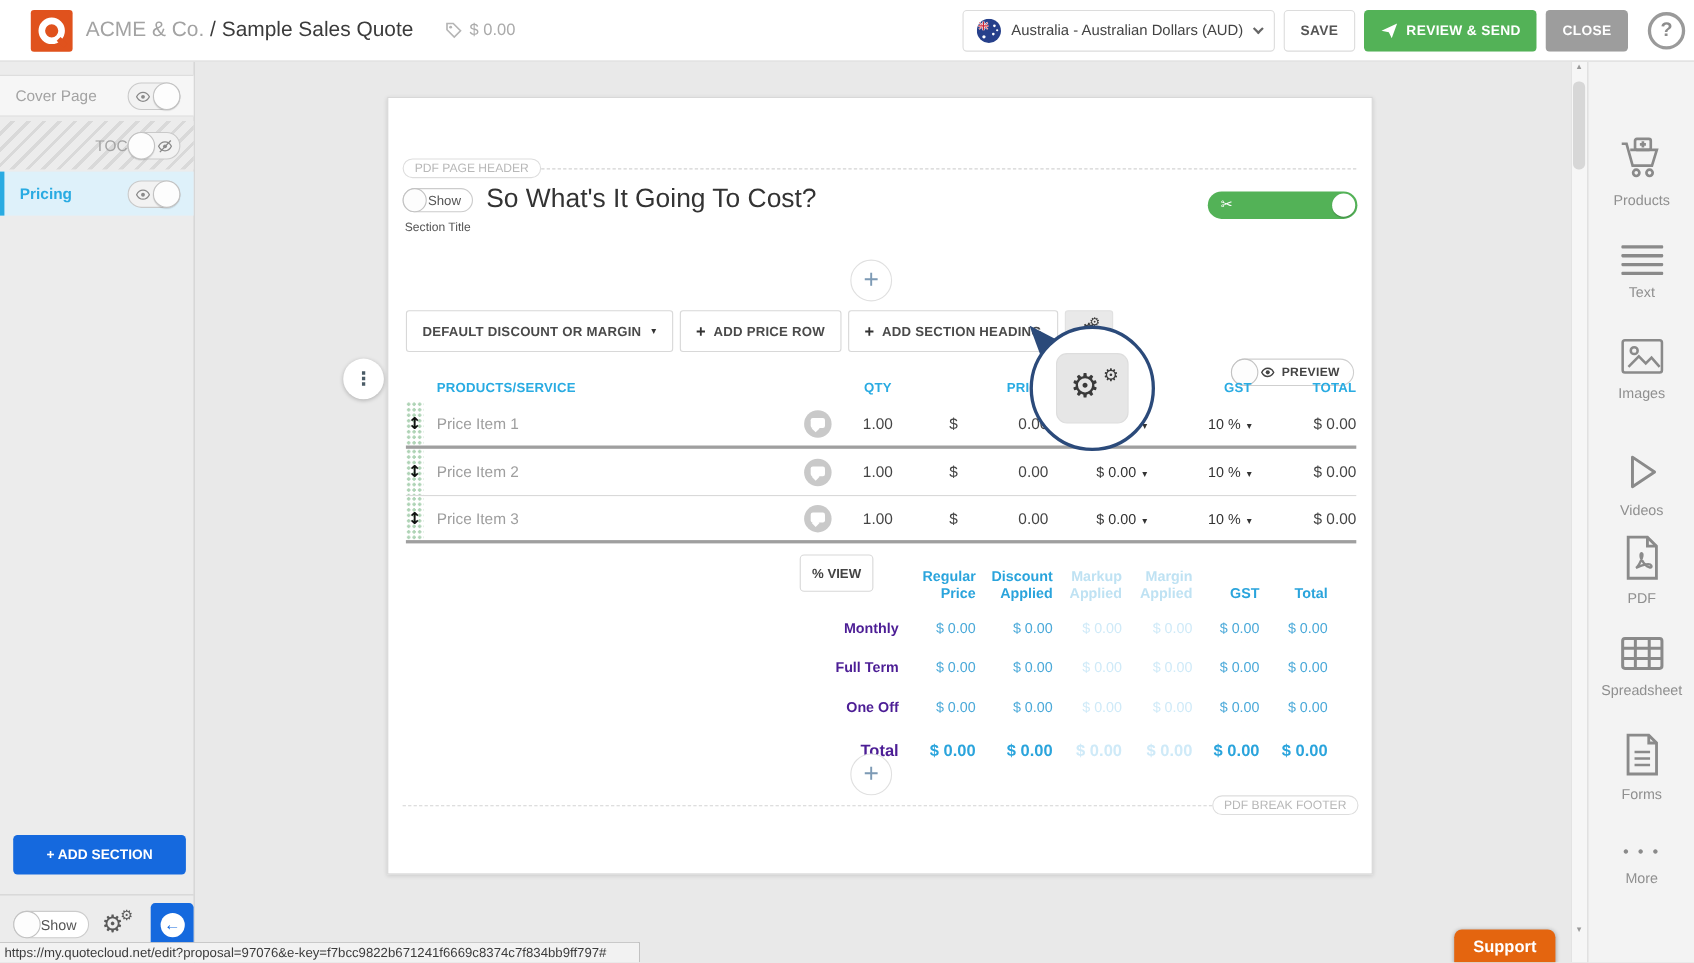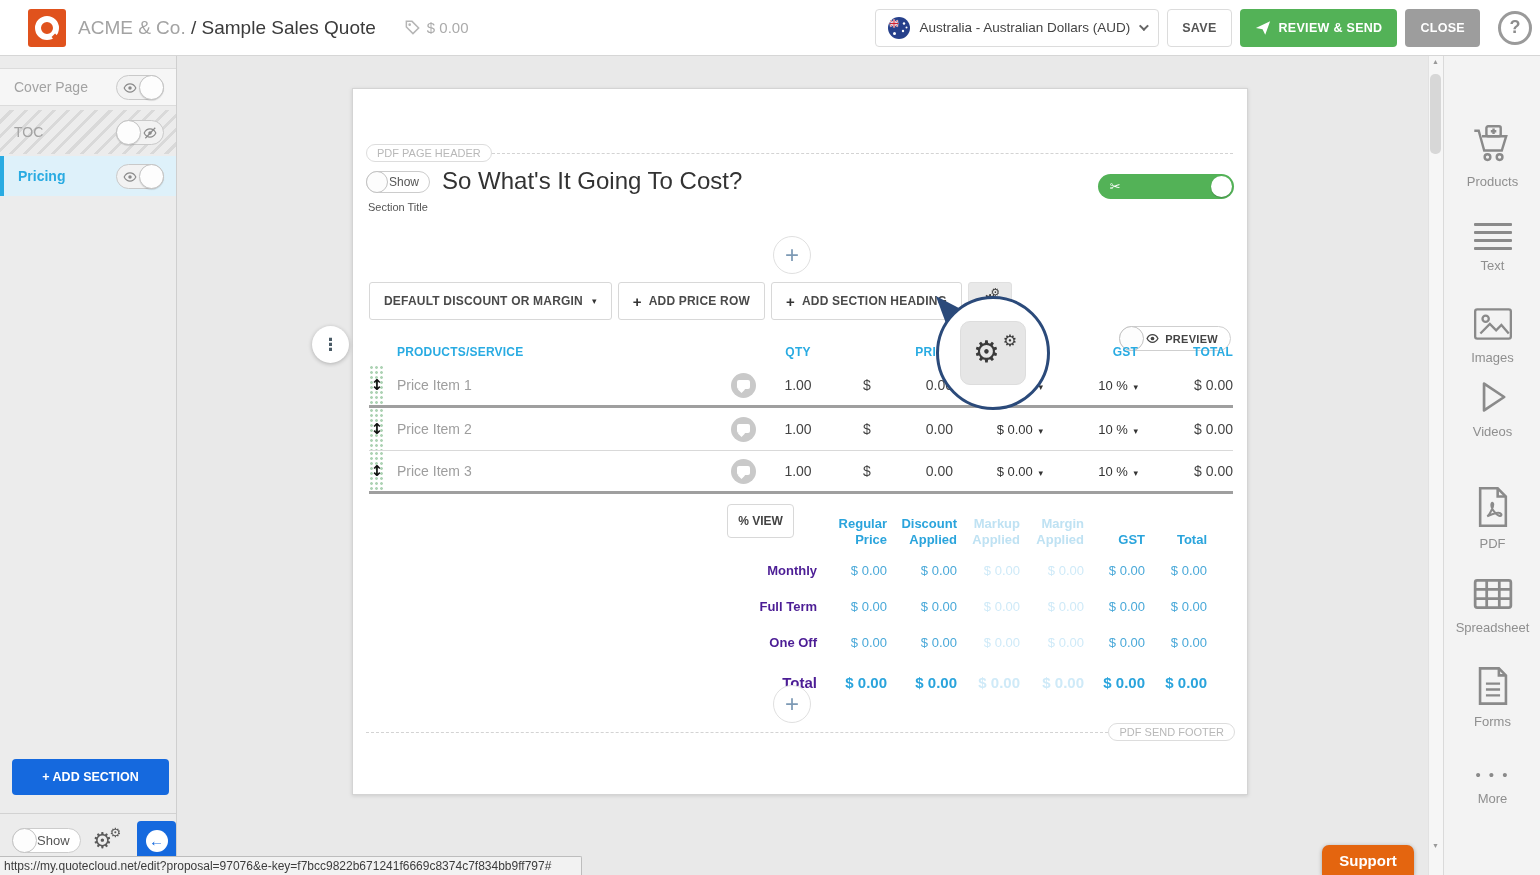--- a/index.html
+++ b/index.html
@@ -28,21 +28,21 @@
   .btn.close { background:#9d9d9d; color:#fff; }
   .help { width:34px; height:34px; border:3px solid #9a9a9a; border-radius:50%; color:#8c8c8c; font-size:18px;
           font-weight:bold; display:flex; align-items:center; justify-content:center; margin-left:10px; cursor:pointer; }
 
   
   .leftbar { position:absolute; left:0; top:56px; width:177px; bottom:0; background:#ececec; border-right:1px solid #cfcfcf; z-index:30; }
   .side-item { position:relative; display:flex; align-items:center; justify-content:space-between;
                padding:0 12px 0 14px; color:#a3a3a3; font-size:14px; cursor:pointer; }
   .si-cover { margin-top:12px; height:38px; background:#f6f6f6; border-top:1px solid #dcdcdc; border-bottom:1px solid #dcdcdc; }
   .si-toc { margin-top:4px; height:44px;
-            background:repeating-linear-gradient(135deg,#ececec 0 7px,#d9d9d9 7px 10px); }
+            background:repeating-linear-gradient(135deg,#ececec 0 7px,#d9d9d9 7px 10px);justify-content:flex-end; }
   .si-pricing { margin-top:2px; height:40px; background:#def1fa; border-left:4px solid #29abe2; color:#29abe2; font-weight:bold; }
   .toggle { position:relative; width:48px; height:25px; border:1px solid #c9c9c9; border-radius:13px; background:#f2f2f2;
             display:flex; align-items:center; cursor:pointer; flex:0 0 auto; }
   .toggle .knob { position:absolute; top:-1px; width:25px; height:25px; background:#fdfdfd; border:1px solid #c2c2c2;
                   border-radius:50%; box-shadow:0 1px 1px rgba(0,0,0,.12); }
   .toggle .knob.right { right:-1px; } .toggle .knob.left { left:-1px; }
   .toggle .eyeslot-l { position:absolute; left:6px; top:5px; } .toggle .eyeslot-r { position:absolute; right:6px; top:5px; }
   .addsection { position:absolute; left:12px; right:7px; bottom:80px; height:36px; background:#1569de; border-radius:4px;
                 color:#fff; font-weight:bold; font-size:12.5px; display:flex; align-items:center; justify-content:center; cursor:pointer; }
   .side-bottom { position:absolute; left:0; right:0; bottom:0; height:62px; border-top:1px solid #d2d2d2;
@@ -457,21 +457,21 @@
         <div class="cell sum-val muted" style="font-size:15px;font-weight:bold;height:44px;">$ 0.00</div>
         <div class="cell sum-val" style="font-size:15px;font-weight:bold;color:#2aa4dc;height:44px;">$ 0.00</div>
         <div class="cell sum-val" style="font-size:15px;font-weight:bold;color:#2aa4dc;height:44px;">$ 0.00</div>
       </div>
     </div>
 
     <div class="plus-circle" style="left:420px; top:596px;">+</div>
 
     <div class="dashrow" style="left:13px; right:12px; top:634px;">
       <span class="dashline"></span>
-      <span class="dash-pill">PDF SEND FOOTER</span>
+      <span class="dash-pill">PDF BREAK FOOTER</span>
     </div>
   </section>
 
   <div class="kebab">⋮</div>
 
   <div class="mag-pointer"></div>
   <div class="magnifier">
     <div class="mag-inner">
       <span class="gearset big">
         <span class="g1">⚙</span>
@@ -506,21 +506,21 @@
       <span>Text</span>
     </div>
     <div class="rail-item" style="top:250px;">
       <svg width="42" height="36" viewBox="0 0 40 34" fill="none" stroke="#8a8a8a" stroke-width="2.2">
         <rect x="3" y="3" width="34" height="28" rx="2"></rect>
         <circle cx="13" cy="12" r="3"></circle>
         <path d="M8 26 l9 -9 6 6 5 -5 7 8"></path>
       </svg>
       <span>Images</span>
     </div>
-    <div class="rail-item" style="top:322px;text-align:center;">
+    <div class="rail-item" style="top:354px;text-align:center;">
       <svg width="38" height="38" viewBox="0 0 34 34" fill="none" stroke="#8a8a8a" stroke-width="2.4" stroke-linejoin="round">
         <path d="M9 5 L27 17 L9 29 Z"></path>
       </svg>
       <span>Videos</span>
     </div>
     <div class="rail-item" style="top:430px;">
       <svg width="38" height="42" viewBox="0 0 32 36" fill="none" stroke="#8a8a8a" stroke-width="2.2">
         <path d="M5 2 h15 l7 7 v25 H5 Z"></path>
         <path d="M20 2 v7 h7"></path>
         <path d="M11 26 c2 -1 6 -9 5 -11 s-3 2 1 7 s7 4 6 2 s-6 -1 -12 2" stroke-width="1.8"></path>

